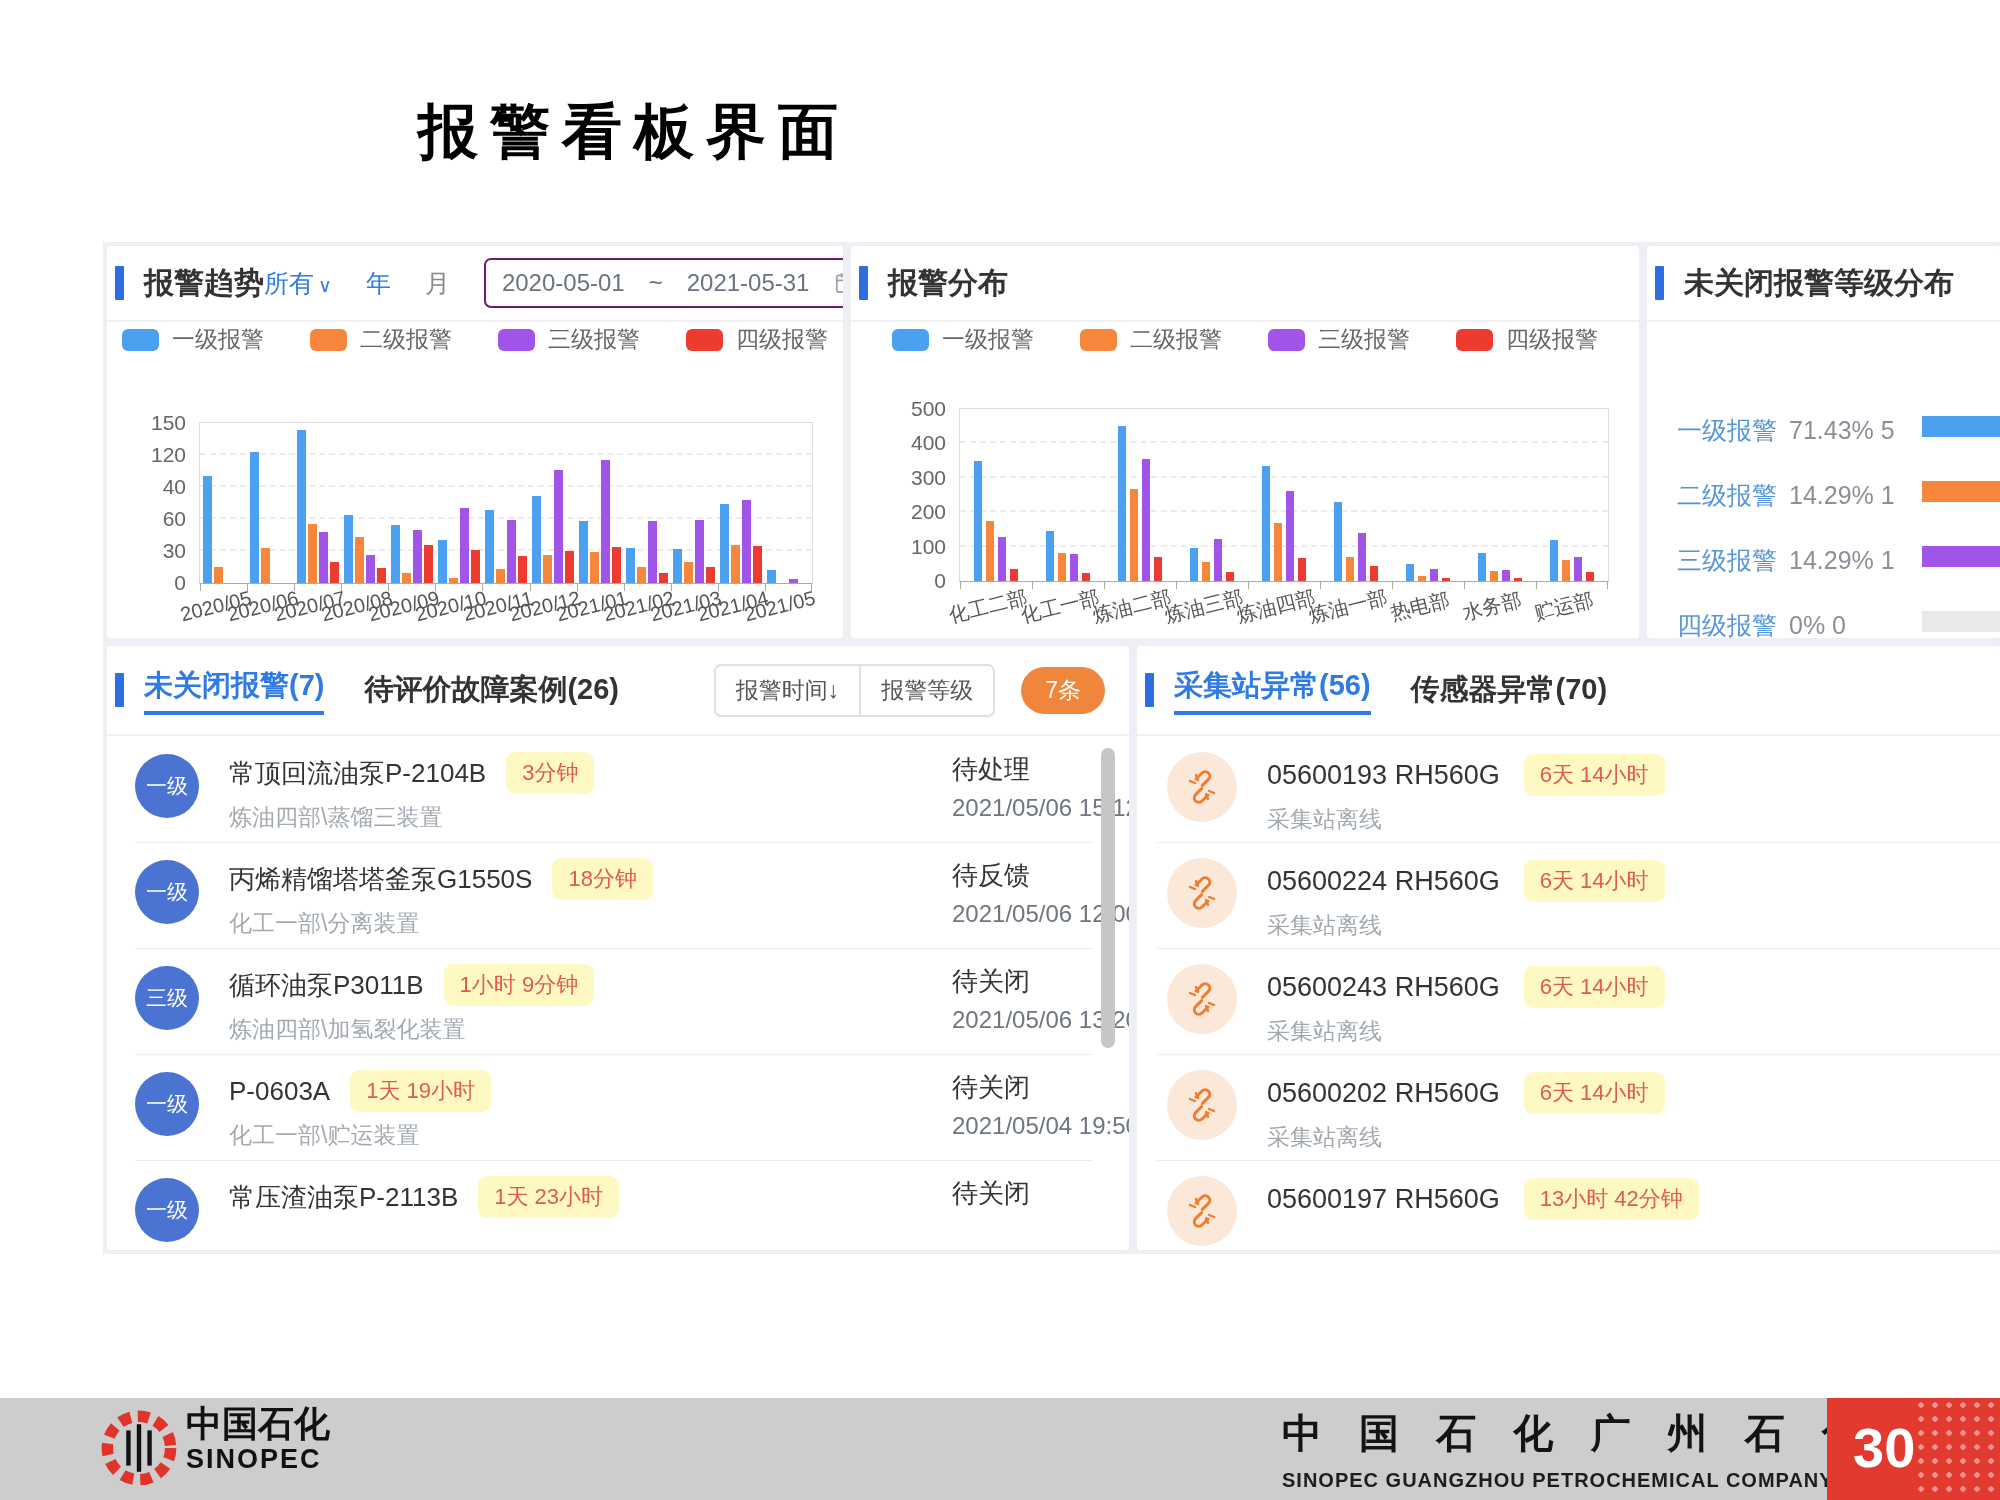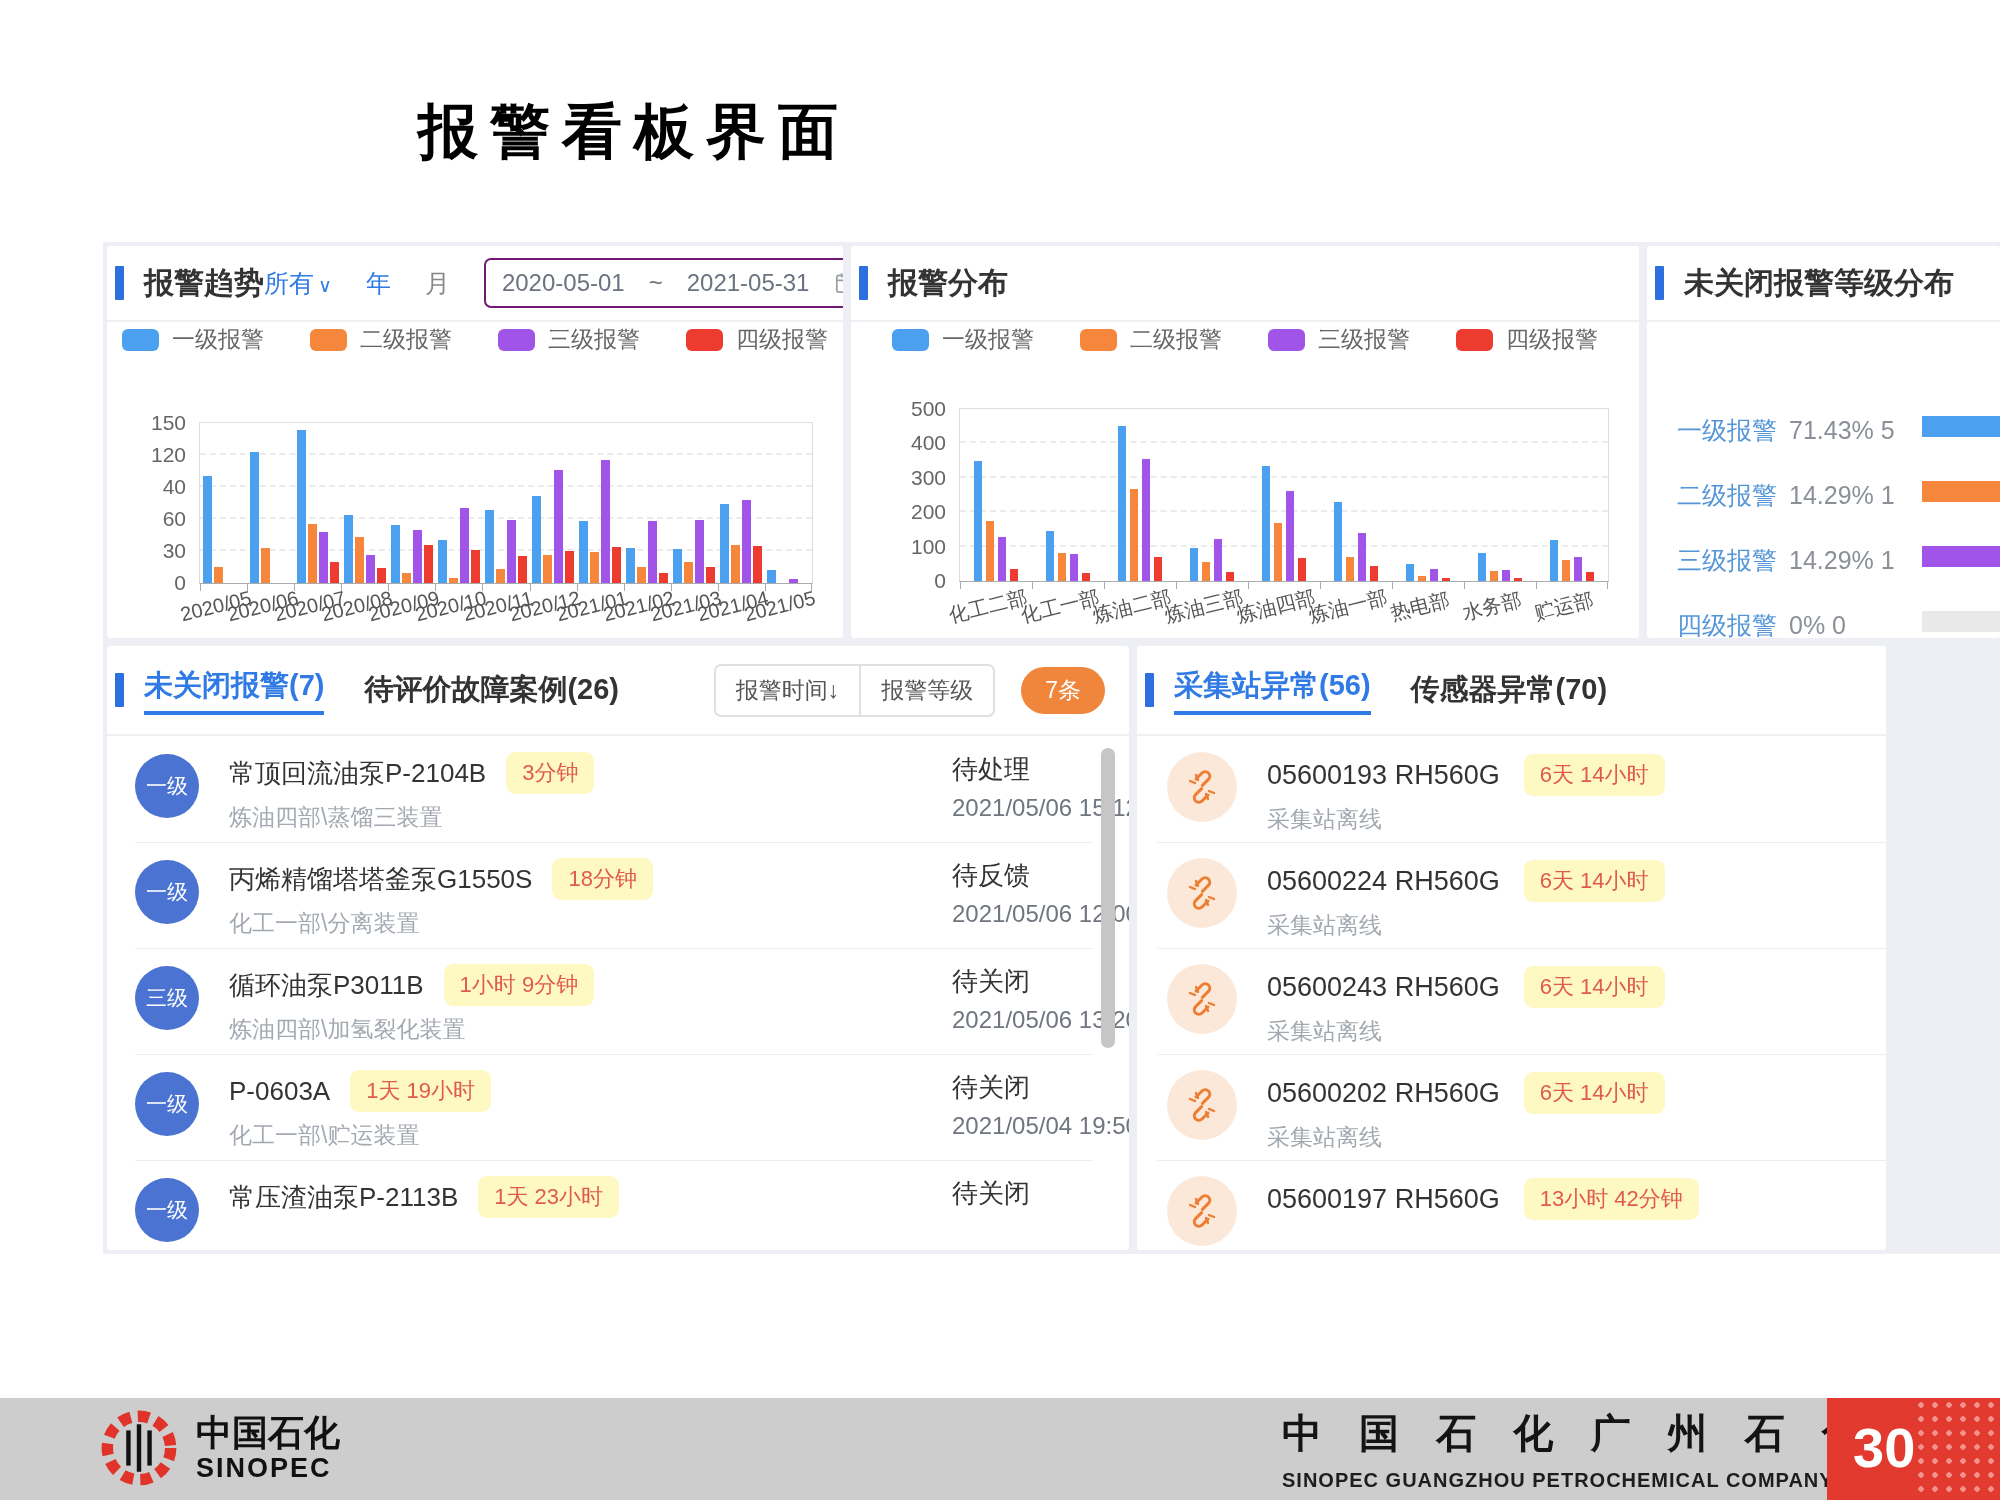--- a/index.html
+++ b/index.html
@@ -6,21 +6,21 @@
   .slide{position:relative;width:2000px;height:1500px;background:#fff;overflow:hidden;
          font-family:"Liberation Sans",sans-serif;color:#333;}
   .slide-title{position:absolute;left:418px;top:92px;font-family:"DejaVu Serif","Liberation Serif",serif;
          font-size:60px;font-weight:bold;color:#000;letter-spacing:12px;}
   .dashboard{position:absolute;left:103px;top:242px;width:1897px;height:1012px;background:#edeff4;}
   .panel{position:absolute;background:#fff;overflow:hidden;border-radius:3px;}
   #panel-trend{left:4px;top:4px;width:736px;height:392px;}
   #panel-dist{left:748px;top:4px;width:788px;height:392px;}
   #panel-level{left:1544px;top:4px;width:353px;height:392px;}
   #panel-alarms{left:4px;top:404px;width:1022px;height:604px;}
-  #panel-stations{left:1034px;top:404px;width:749px;height:604px;}
+  #panel-stations{left:1034px;top:404px;width:863px;height:604px;}
   .panel-header{position:relative;display:flex;align-items:center;border-bottom:2px solid #eef0f2;}
   .top-header{height:74px;padding-right:20px;}
   .bottom-header{height:88px;padding-right:24px;}
   .accent{width:9px;height:34px;background:#2e6fe0;margin:0 20px 0 8px;border-radius:1px;flex:none;}
   .panel-title{font-size:30px;font-weight:bold;color:#333;white-space:nowrap;}
   
   .filter-link{font-size:25px;color:#2f7ae5;margin-left:34px;cursor:pointer;white-space:nowrap;}
   .filter-muted{color:#888;}
   .caret{font-size:19px;color:#2f7ae5;margin-left:4px;}
   .range-box{display:flex;align-items:center;gap:24px;border:2px solid #701a75;border-radius:7px;
@@ -65,21 +65,21 @@
   .item-status{position:absolute;left:845px;top:16px;font-size:26px;color:#333;white-space:nowrap;}
   .item-time{position:absolute;left:845px;top:58px;font-size:24px;color:#6f7680;white-space:nowrap;}
   .scroll-thumb{position:absolute;right:14px;top:102px;width:14px;height:300px;background:#c6c6c6;border-radius:7px;cursor:pointer;}
   
   .station-icon{position:absolute;left:30px;top:16px;width:70px;height:70px;border-radius:50%;
       background:#fce8d8;display:flex;align-items:center;justify-content:center;}
   .station-title-row{position:absolute;left:130px;top:18px;display:flex;align-items:center;gap:24px;white-space:nowrap;}
   .station-sub{position:absolute;left:130px;top:68px;font-size:23px;color:#a3a9b1;white-space:nowrap;}
   
   .footer{position:absolute;left:0;top:1398px;width:2000px;height:102px;background:#cdcdcd;}
-  .footer-logo{position:absolute;left:95px;top:6px;display:flex;align-items:center;gap:13px;}
+  .footer-logo{position:absolute;left:95px;top:6px;display:flex;align-items:flex-start;gap:3px;}
   .logo-text-cn{font-size:36px;font-weight:bold;color:#111;line-height:40px;}
   .logo-text-en{font-size:27px;font-weight:bold;color:#111;letter-spacing:2px;line-height:30px;}
   .company{position:absolute;left:1282px;top:8px;}
   .company-cn{font-size:40px;font-weight:bold;color:#141414;letter-spacing:13px;white-space:nowrap;}
   .company-en{font-size:20px;font-weight:bold;color:#1d1d1d;letter-spacing:1px;margin-top:8px;white-space:nowrap;}
   .page-block{position:absolute;right:0;top:0;width:173px;height:102px;background:#e23a2e;}
   .page-num{position:absolute;left:26px;top:17px;font-size:56px;font-weight:bold;color:#fff;}
   .page-dots{position:absolute;right:0;top:0;bottom:0;width:86px;
       background-image:radial-gradient(circle,rgba(255,255,255,.45) 2.5px,transparent 3px);
       background-size:14px 14px;}

